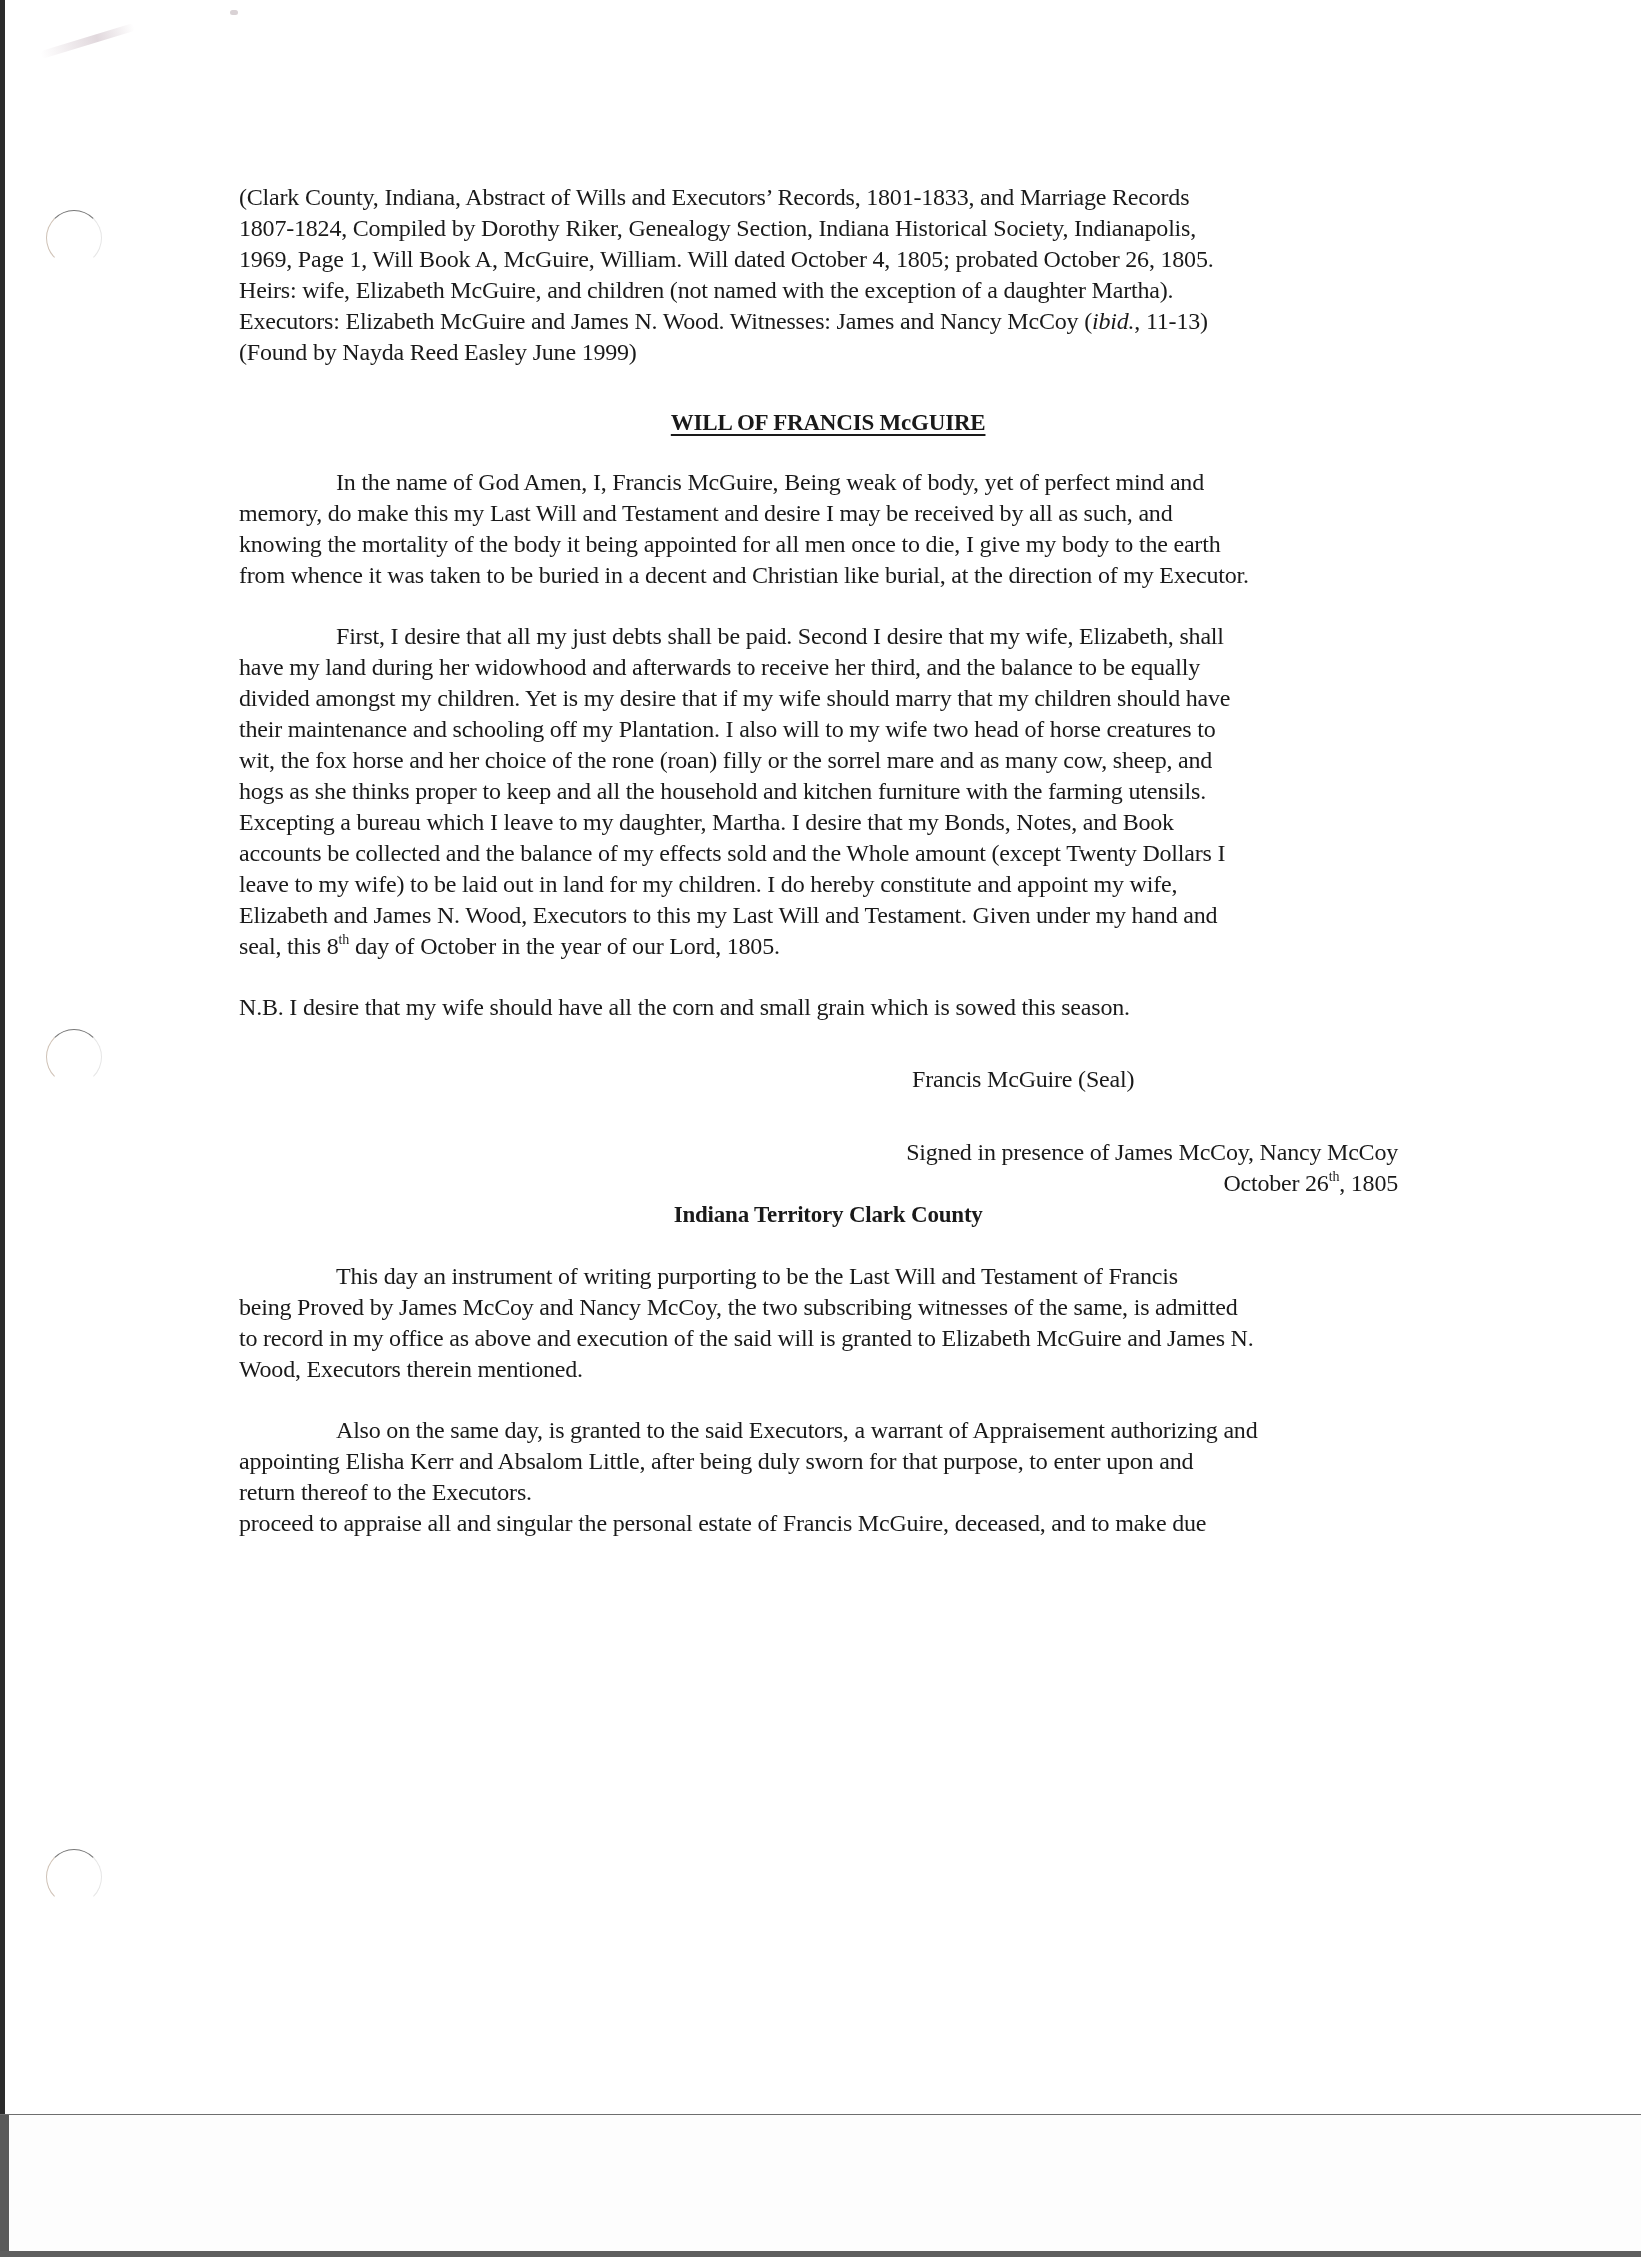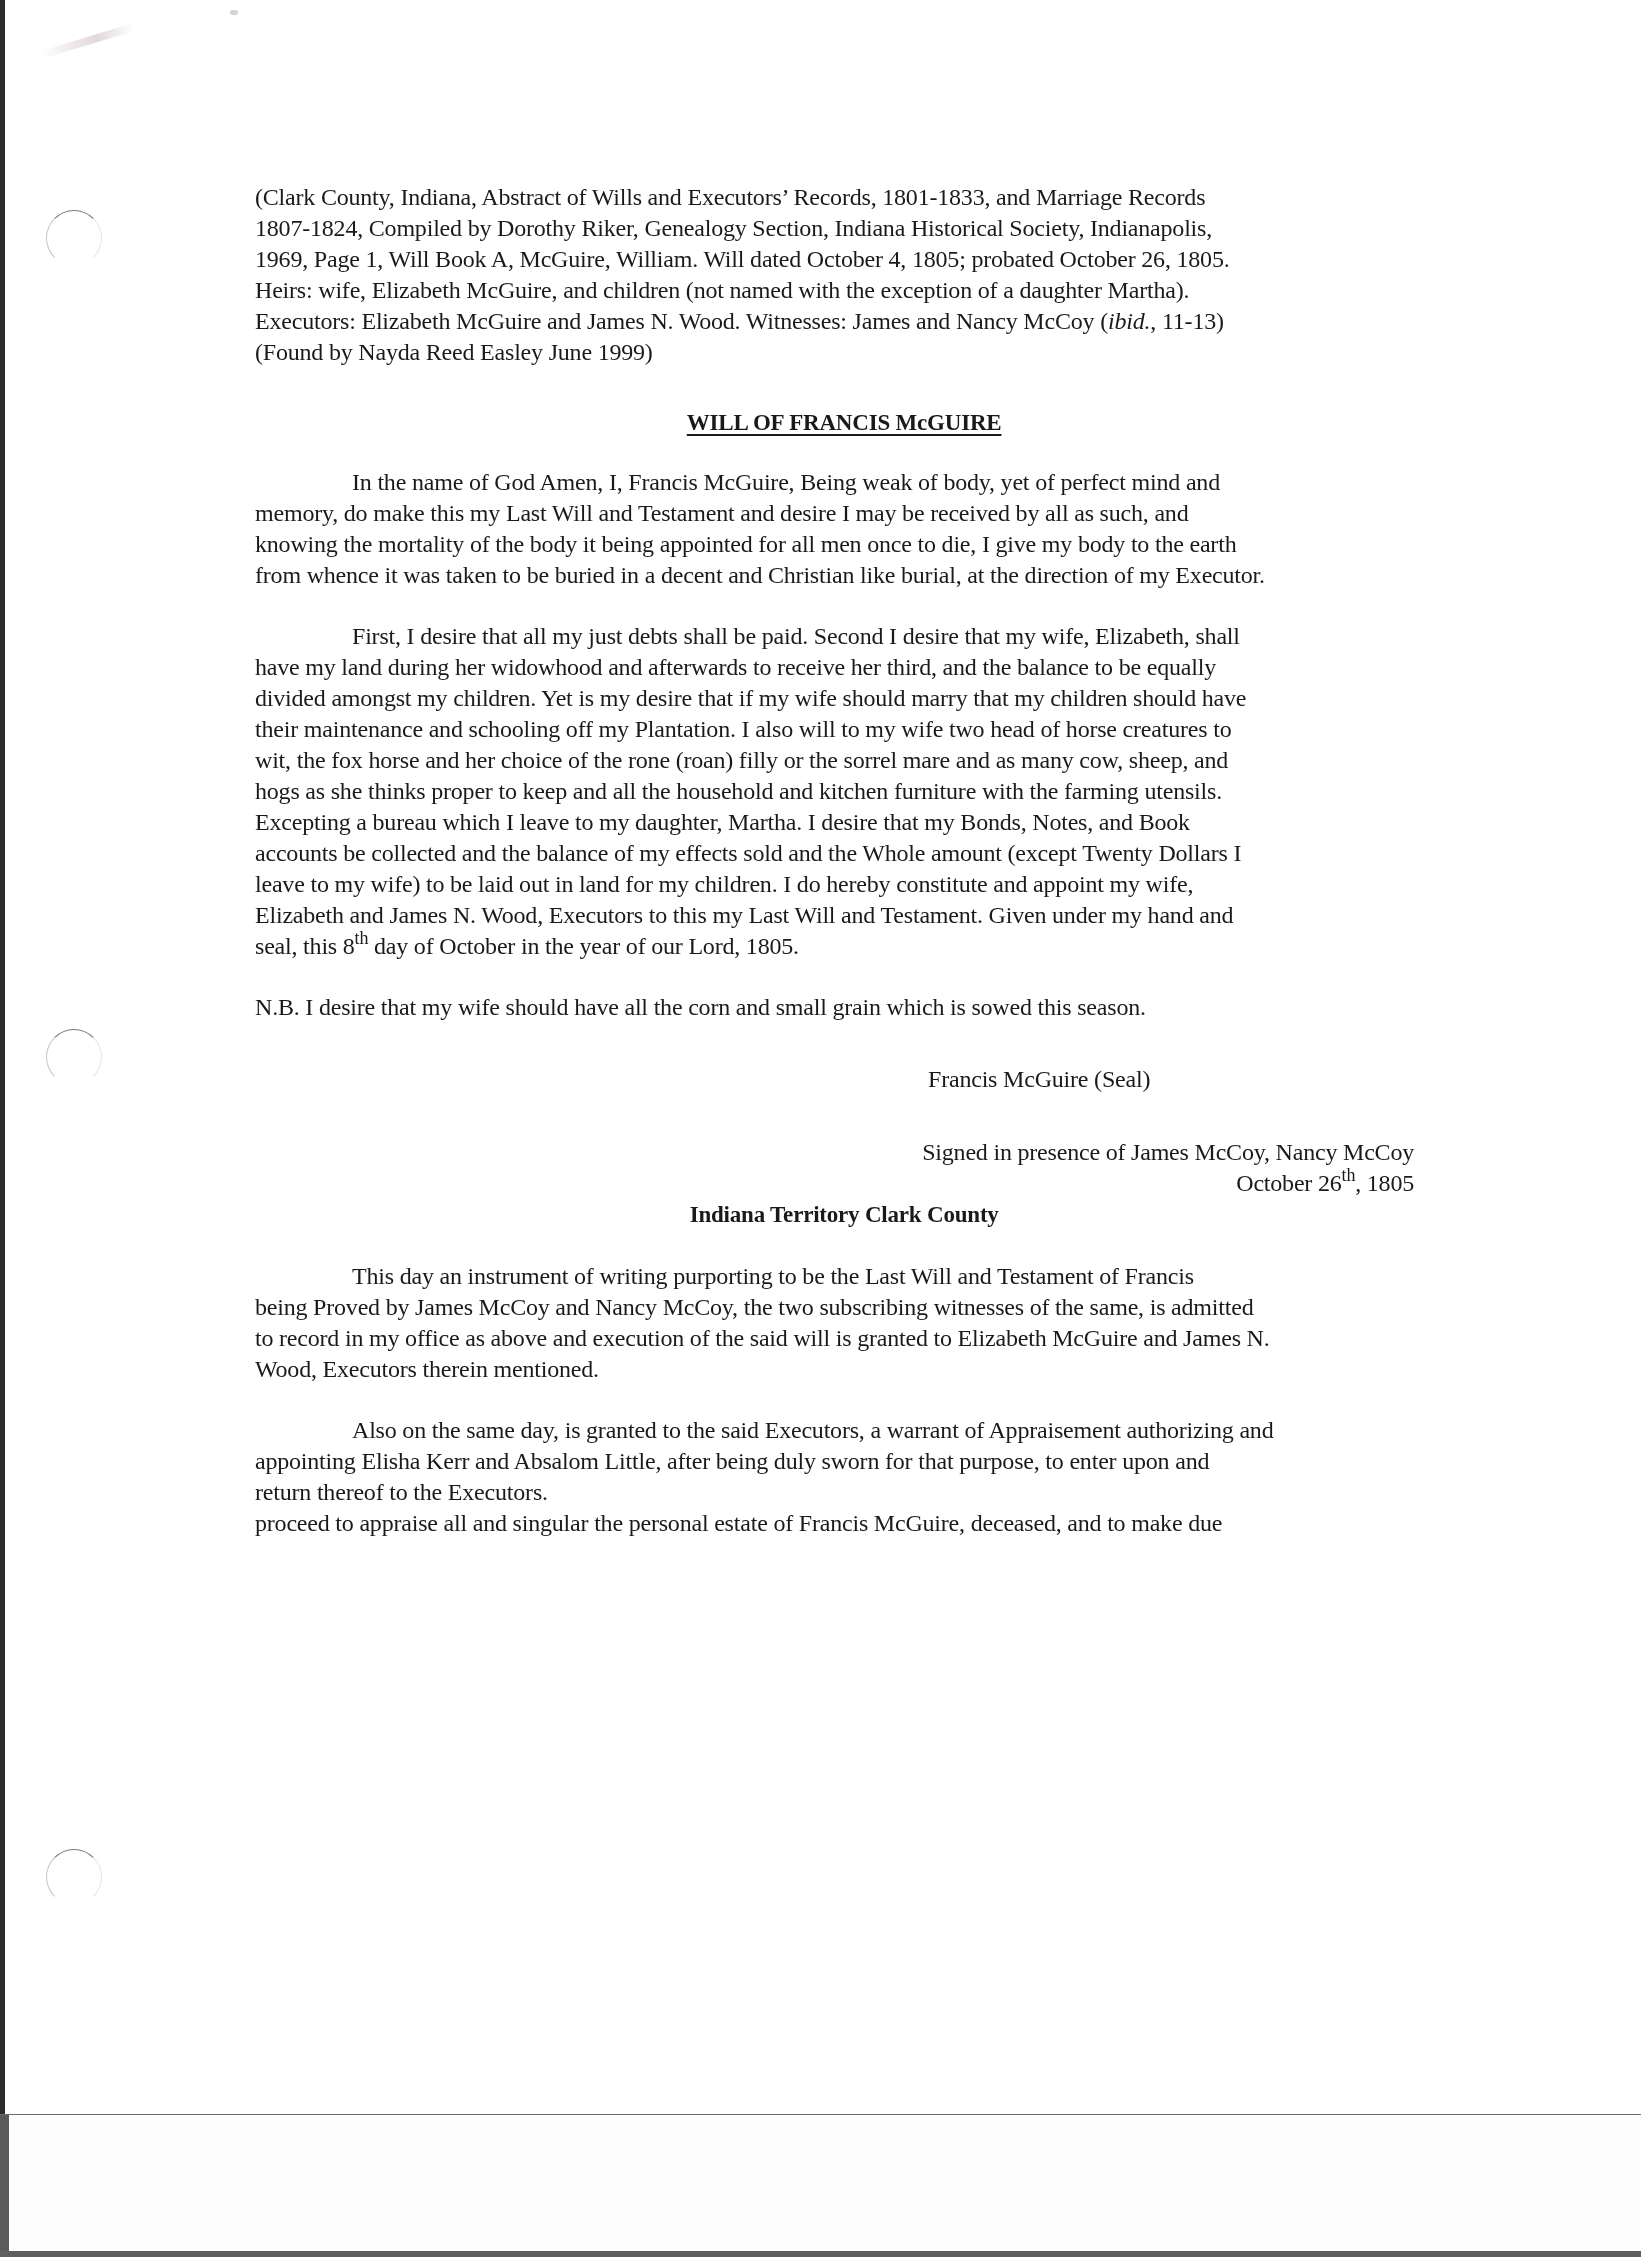--- a/index.html
+++ b/index.html
@@ -71,21 +71,21 @@
       border-bottom: 1px solid transparent;
       box-sizing: border-box;
     }
     .hole-1 { top: 210px; }
     .hole-2 { top: 1029px; }
     .hole-3 { top: 1849px; }
 
     
     .page {
       position: absolute;
-      left: 255px;
+      left: 239px;
       top: 182px;
       width: 1159px;
       font-size: 24px;
       line-height: 31px;
       letter-spacing: -0.2px;
     }
     p { margin: 0; }
     .citation { margin-bottom: 39px; }
     .heading {
       text-align: center;
@@ -97,21 +97,21 @@
     .heading.underline { text-decoration: underline; text-decoration-thickness: 1.9px; text-underline-offset: 3.9px; }
     .title-gap { height: 29px; }
     .indent { text-indent: 97px; }
     .para-gap { height: 30px; }
     .signature {
       padding-left: 673px;
       margin-top: 41px;
     }
     .witness-block { margin-top: 42px; text-align: right; }
     .county-heading { margin-bottom: 31px; }
-    sup { font-size: 18px; line-height: 0; vertical-align: 9.7px; }
+    sup { font-size: 14px; line-height: 0; vertical-align: 9.7px; }
     .lines span { display: block; white-space: nowrap; }
     i { font-style: italic; }
   </style>
 </head>
 <body>
 
 <div class="scan-left-edge"></div>
 <div class="smudge"></div>
 <div class="speck"></div>
 <div class="punch-hole hole-1"></div>

